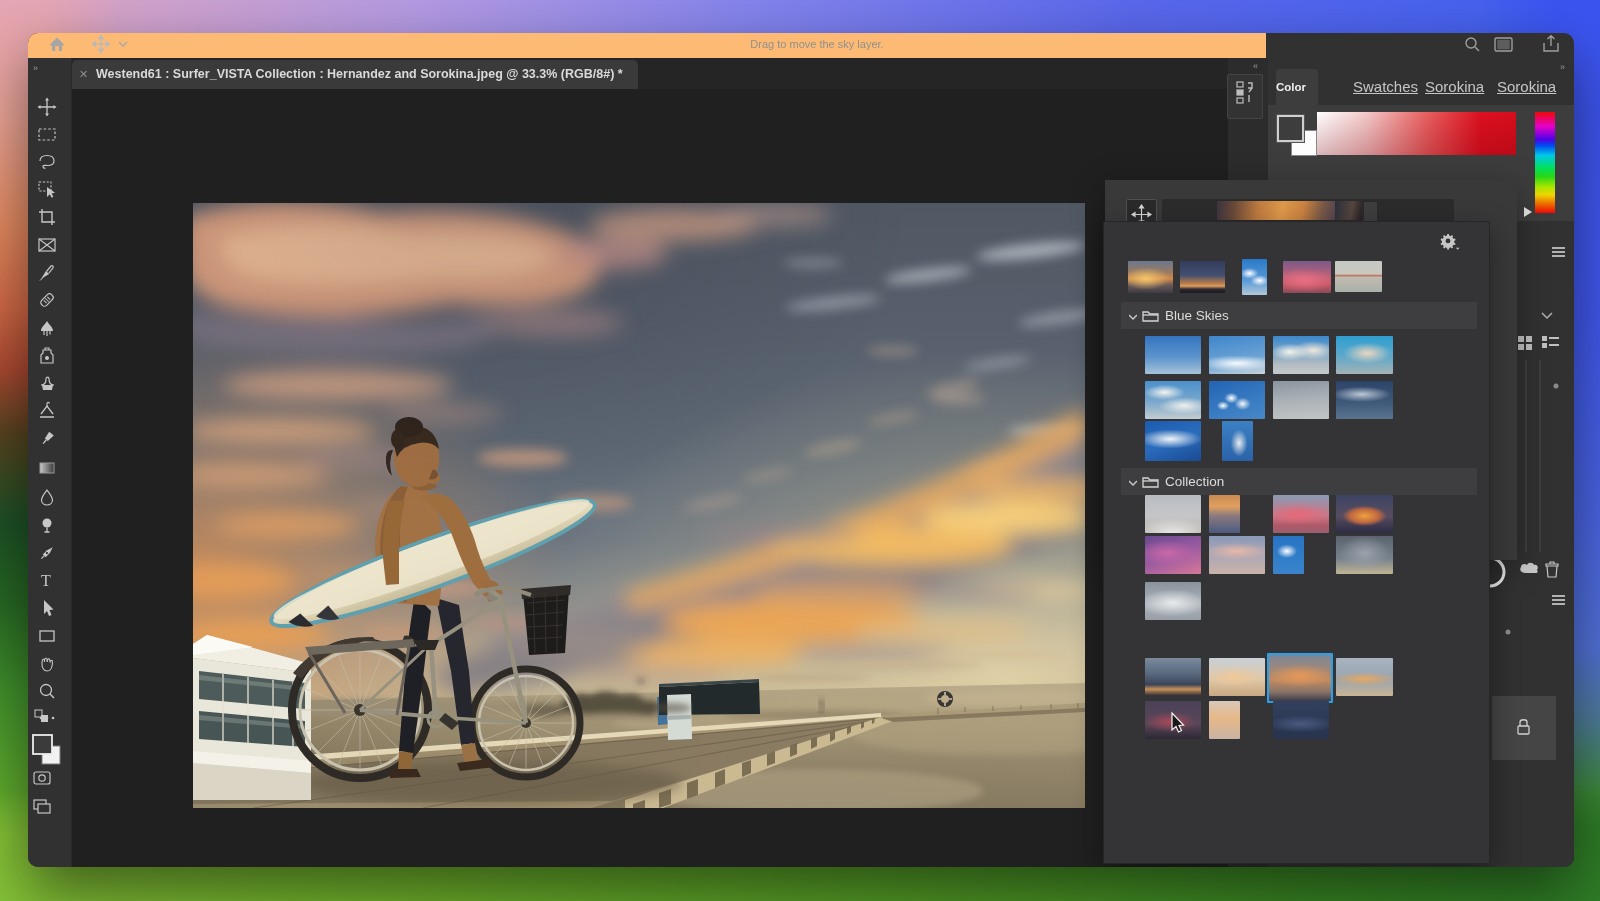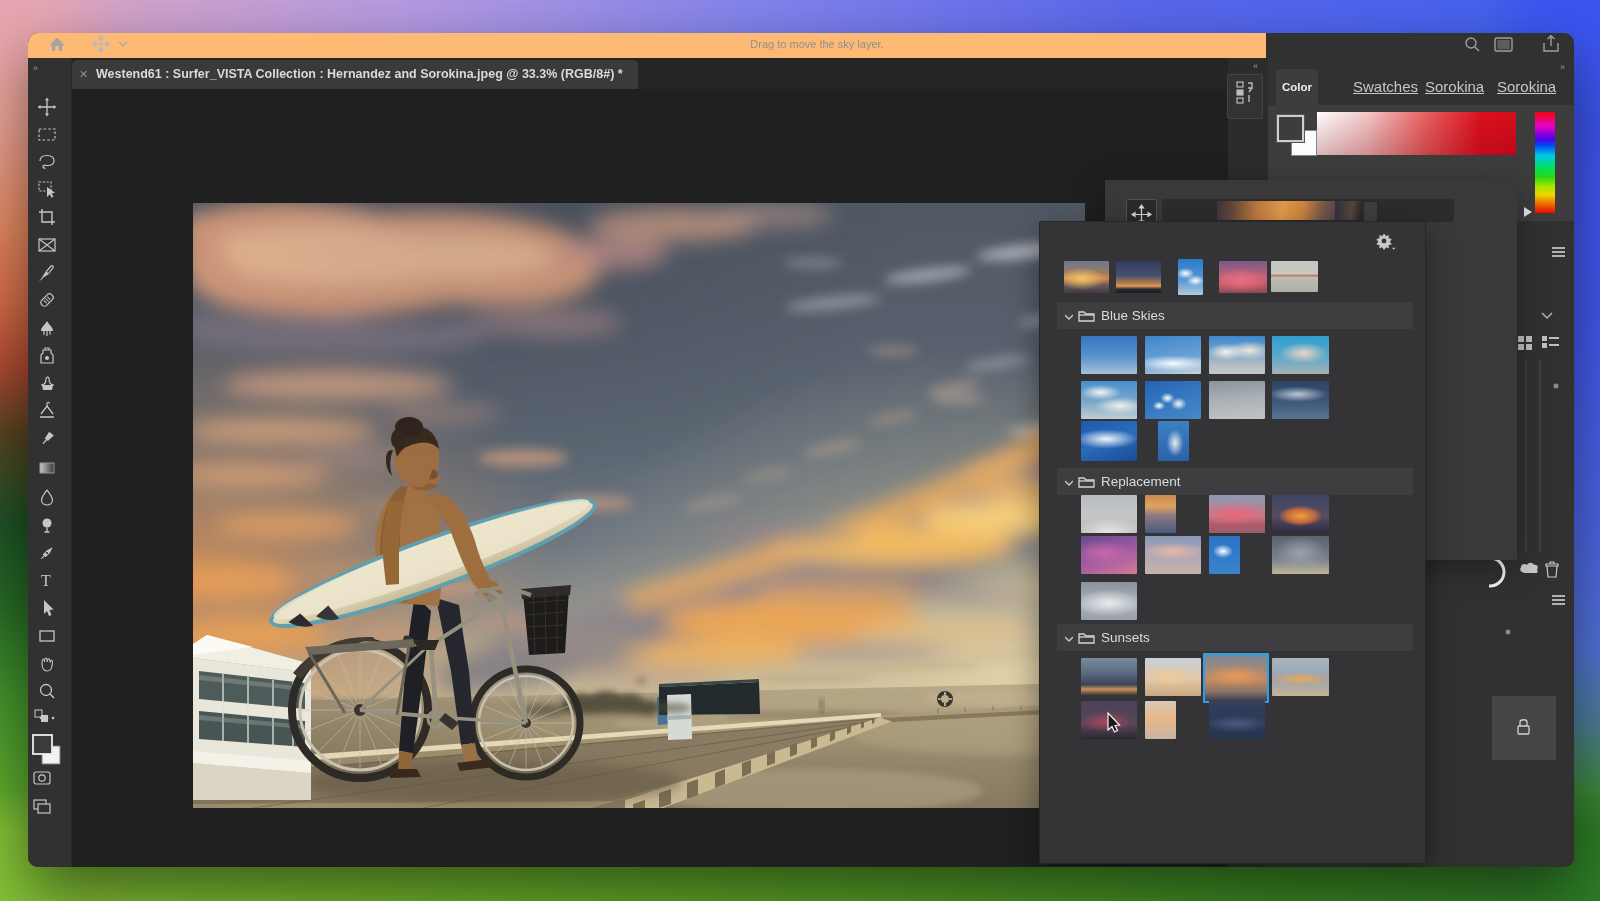--- a/index.html
+++ b/index.html
@@ -21,28 +21,28 @@
 #tabbar{left:44px;top:25px;width:1156px;height:31px;background:#262526;}
 #tab{left:44px;top:27px;width:566px;height:29px;background:#3b3a3b;border-radius:5px 5px 0 0;color:#dadada;font-size:12.5px;font-weight:700;line-height:29px;}
 #tab .x{color:#8f8f8f;font-weight:400;position:absolute;left:7px;top:0;font-size:11px;}
 #tab .t{position:absolute;left:24px;top:0;white-space:nowrap;}
 #canvas{left:44px;top:56px;width:1156px;height:778px;background:#212021;}
 #photo{left:165px;top:170px;width:892px;height:605px;}
 #dock{left:1200px;top:25px;width:40px;height:809px;background:#2d2c2d;}
 #dockbox{left:1199px;top:41px;width:34px;height:43px;background:#343334;border:1px solid #454445;border-radius:2px;}
 #rpanel{left:1240px;top:25px;width:306px;height:809px;background:#323132;}
 .ptab{position:absolute;top:11px;height:36px;line-height:36px;font-size:15px;color:#c6c6c6;text-decoration:underline;}
-#ctab{position:absolute;left:8px;top:11px;width:42px;height:36px;background:#3e3d3e;border-radius:4px 4px 0 0;color:#efefef;font-weight:700;text-align:center;line-height:36px;font-size:11.5px;}
+#ctab{position:absolute;left:8px;top:11px;width:42px;height:36px;background:#3e3d3e;border-radius:4px 4px 0 0;color:#efefef;font-weight:700;text-align:left;line-height:36px;font-size:11.5px;}
 #colorbody{left:1240px;top:72px;width:306px;height:120px;background:#3e3d3e;}
 #satrect{left:1289px;top:79px;width:199px;height:43px;background:linear-gradient(to bottom,rgba(255,255,255,0) 0%,rgba(120,0,10,.28) 100%),linear-gradient(to right,#ffffff 0%,#f2c8c8 25%,#e86060 55%,#dd1020 82%,#d60d1c 100%);}
 #huebar{left:1507px;top:79px;width:20px;height:101px;background:linear-gradient(to bottom,#f00808 0%,#e800c8 14%,#5000e8 27%,#0048f0 33%,#00c8e8 43%,#00e060 55%,#28d818 64%,#a8e800 74%,#f0d800 82%,#f07800 90%,#f00808 100%);}
 .dlg{z-index:30;}
 #dlghead{left:1077px;top:126px;width:412px;height:21px;background:#f2f2f2;border-radius:7px 7px 0 0;z-index:32;color:#8d8d8d;font-size:13px;text-align:center;line-height:21px;}
 #dlgbody{left:1077px;top:147px;width:412px;height:380px;background:#3a393a;z-index:31;box-shadow:0 8px 30px rgba(0,0,0,.35);}
-#picker{left:1011px;top:188px;width:385px;height:641px;background:#343335;border:1px solid #262527;border-radius:2px;z-index:33;box-shadow:0 10px 30px rgba(0,0,0,.4);}
+#picker{left:1075px;top:188px;width:385px;height:641px;background:#343335;border:1px solid #262527;border-radius:2px;z-index:33;box-shadow:0 10px 30px rgba(0,0,0,.4);}
 .band{position:absolute;left:17px;width:356px;height:27px;background:#3e3d3f;color:#dcdcdc;font-size:13.5px;line-height:27px;}
 .band .cv{position:absolute;left:8px;top:9px;width:8px;height:8px;}
 .band .fl{position:absolute;left:21px;top:7px;}
 .band .tx{position:absolute;left:44px;}
 .th{position:absolute;border-radius:1px;}
 #bgstrip{left:1461px;top:188px;width:85px;height:646px;background:#323132;z-index:20;}
 #dlgstrip{left:1461px;top:147px;width:28px;height:380px;background:#3a393a;z-index:31;}
 </style>
 </head>
 <body>
@@ -619,31 +619,21 @@
         <span class="tx">Blue Skies</span>
       </div>
     <div class="band" style="top:246px;">
         <svg class="cv" width="8" height="8" style="margin-top:2px">
           <path d="M0 2 L4 6 L8 2" stroke="#c9c9c9" stroke-width="1.4" fill="none"></path>
         </svg>
         <svg class="fl" width="17" height="13">
           <path d="M1 3 L6 3 L8 5 L16 5 L16 12 L1 12 Z" fill="none" stroke="#d5d5d5" stroke-width="1.3"></path>
           <path d="M1 6 L16 6" stroke="#d5d5d5" stroke-width="1.3"></path>
         </svg>
-        <span class="tx">Replacement</span>
-      </div>
-    <div class="band" style="top:402px;">
-        <svg class="cv" width="8" height="8" style="margin-top:2px">
-          <path d="M0 2 L4 6 L8 2" stroke="#c9c9c9" stroke-width="1.4" fill="none"></path>
-        </svg>
-        <svg class="fl" width="17" height="13">
-          <path d="M1 3 L6 3 L8 5 L16 5 L16 12 L1 12 Z" fill="none" stroke="#d5d5d5" stroke-width="1.3"></path>
-          <path d="M1 6 L16 6" stroke="#d5d5d5" stroke-width="1.3"></path>
-        </svg>
-        <span class="tx">Sunsets</span>
+        <span class="tx">Collection</span>
       </div>
 
     <div class="th" style="left:24px;top:39px;width:45px;height:32px;background:radial-gradient(30px 14px at 40% 55%,#f4c46a 0%,rgba(244,196,106,0) 80%),linear-gradient(180deg,#6a7890 0%,#9a7a62 35%,#d08a4c 55%,#6a5a58 75%,#3e3a44 100%);"></div>
     <div class="th" style="left:76px;top:39px;width:45px;height:32px;background:linear-gradient(180deg,#323c5e 0%,#455070 45%,#c08048 72%,#e0a060 78%,#2c2830 88%,#1c1a22 100%);"></div>
     <div class="th" style="left:138px;top:37px;width:25px;height:36px;background:radial-gradient(10px 6px at 30% 40%,#ffffff 0%,rgba(255,255,255,0) 90%),radial-gradient(10px 6px at 70% 60%,#fff 0%,rgba(255,255,255,0) 90%),linear-gradient(180deg,#2a7ac8 0%,#5a9ad8 60%,#b0c8d8 100%);"></div>
     <div class="th" style="left:179px;top:39px;width:48px;height:32px;background:radial-gradient(40px 16px at 45% 60%,#e87082 0%,rgba(232,112,130,0) 75%),linear-gradient(180deg,#7a5a88 0%,#c06078 50%,#c85866 72%,#8a4a58 100%);"></div>
     <div class="th" style="left:231px;top:39px;width:47px;height:31px;background:linear-gradient(180deg,#c4c8c4 0%,#cac8c0 42%,#b87a60 47%,#c2bab0 53%,#a8b2aa 100%);"></div>
 
     <div class="th" style="left:41px;top:114px;width:56px;height:38px;background:linear-gradient(180deg,#3574c0 0%,#5b94cc 55%,#a6c2d8 100%);"></div>
     <div class="th" style="left:105px;top:114px;width:56px;height:38px;background:radial-gradient(50px 10px at 50% 72%,rgba(255,255,255,.95) 0%,rgba(255,255,255,0) 80%),linear-gradient(170deg,#3f86cc 0%,#6aa2d4 60%,#c8d4dc 100%);"></div>

